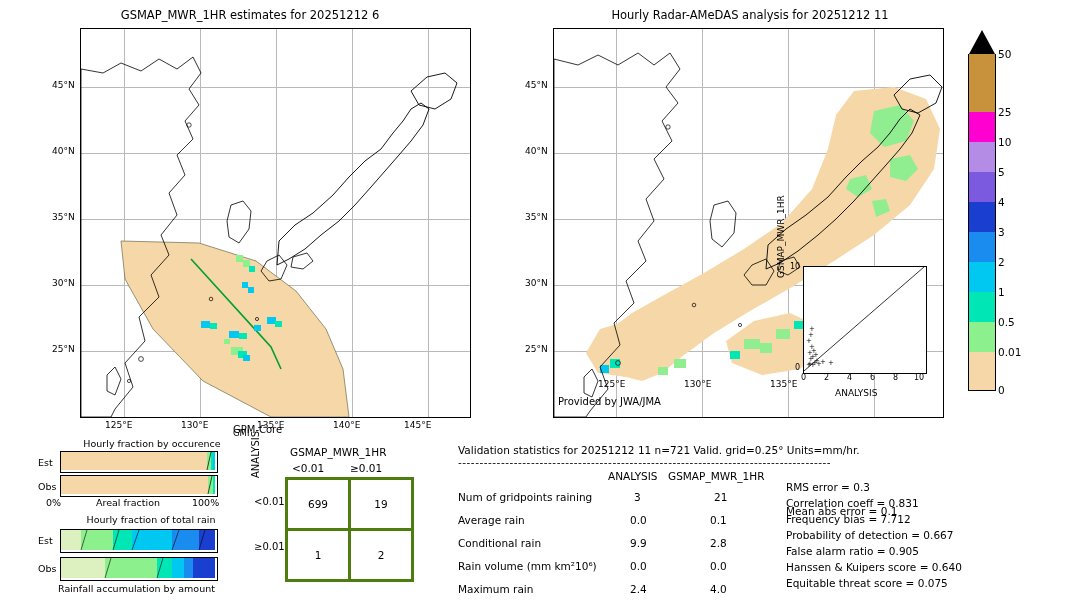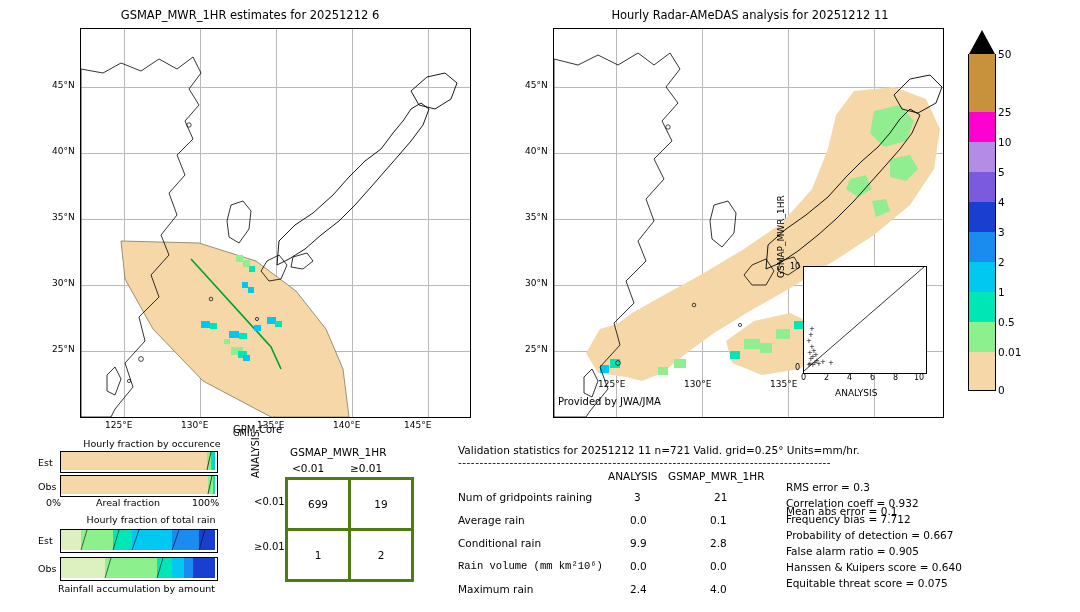--- a/index.html
+++ b/index.html
@@ -319,28 +319,28 @@
 <div class="stat" style="position:absolute;left:714px;top:491px;">21</div>
 
 <div class="stat" style="position:absolute;left:458px;top:514px;">Average rain</div>
 <div class="stat" style="position:absolute;left:630px;top:514px;">0.0</div>
 <div class="stat" style="position:absolute;left:710px;top:514px;">0.1</div>
 
 <div class="stat" style="position:absolute;left:458px;top:537px;">Conditional rain</div>
 <div class="stat" style="position:absolute;left:630px;top:537px;">9.9</div>
 <div class="stat" style="position:absolute;left:710px;top:537px;">2.8</div>
 
-<div class="stat" style="position:absolute;left:458px;top:560px;font-family:Liberation Mono, monospace;">Rain volume (mm km²10⁶)</div>
+<div class="stat" style="position:absolute;left:458px;top:560px;">Rain volume (mm km²10⁶)</div>
 <div class="stat" style="position:absolute;left:630px;top:560px;">0.0</div>
 <div class="stat" style="position:absolute;left:710px;top:560px;">0.0</div>
 
 <div class="stat" style="position:absolute;left:458px;top:583px;">Maximum rain</div>
 <div class="stat" style="position:absolute;left:630px;top:583px;">2.4</div>
 <div class="stat" style="position:absolute;left:710px;top:583px;">4.0</div>
 
 <div class="stat" style="position:absolute;left:786px;top:465px;margin-top:40px;">Mean abs error =   0.1</div>
 <div class="stat" style="position:absolute;left:786px;top:481px;">RMS error =   0.3</div>
-<div class="stat" style="position:absolute;left:786px;top:497px;">Correlation coeff =  0.932</div>
+<div class="stat" style="position:absolute;left:786px;top:497px;">Correlation coeff =  0.831</div>
 <div class="stat" style="position:absolute;left:786px;top:513px;">Frequency bias =  7.712</div>
 <div class="stat" style="position:absolute;left:786px;top:529px;">Probability of detection =  0.667</div>
 <div class="stat" style="position:absolute;left:786px;top:545px;">False alarm ratio = 0.905</div>
 <div class="stat" style="position:absolute;left:786px;top:561px;">Hanssen &amp; Kuipers score =  0.640</div>
 <div class="stat" style="position:absolute;left:786px;top:577px;">Equitable threat score =  0.075</div>
 
 </body></html>

